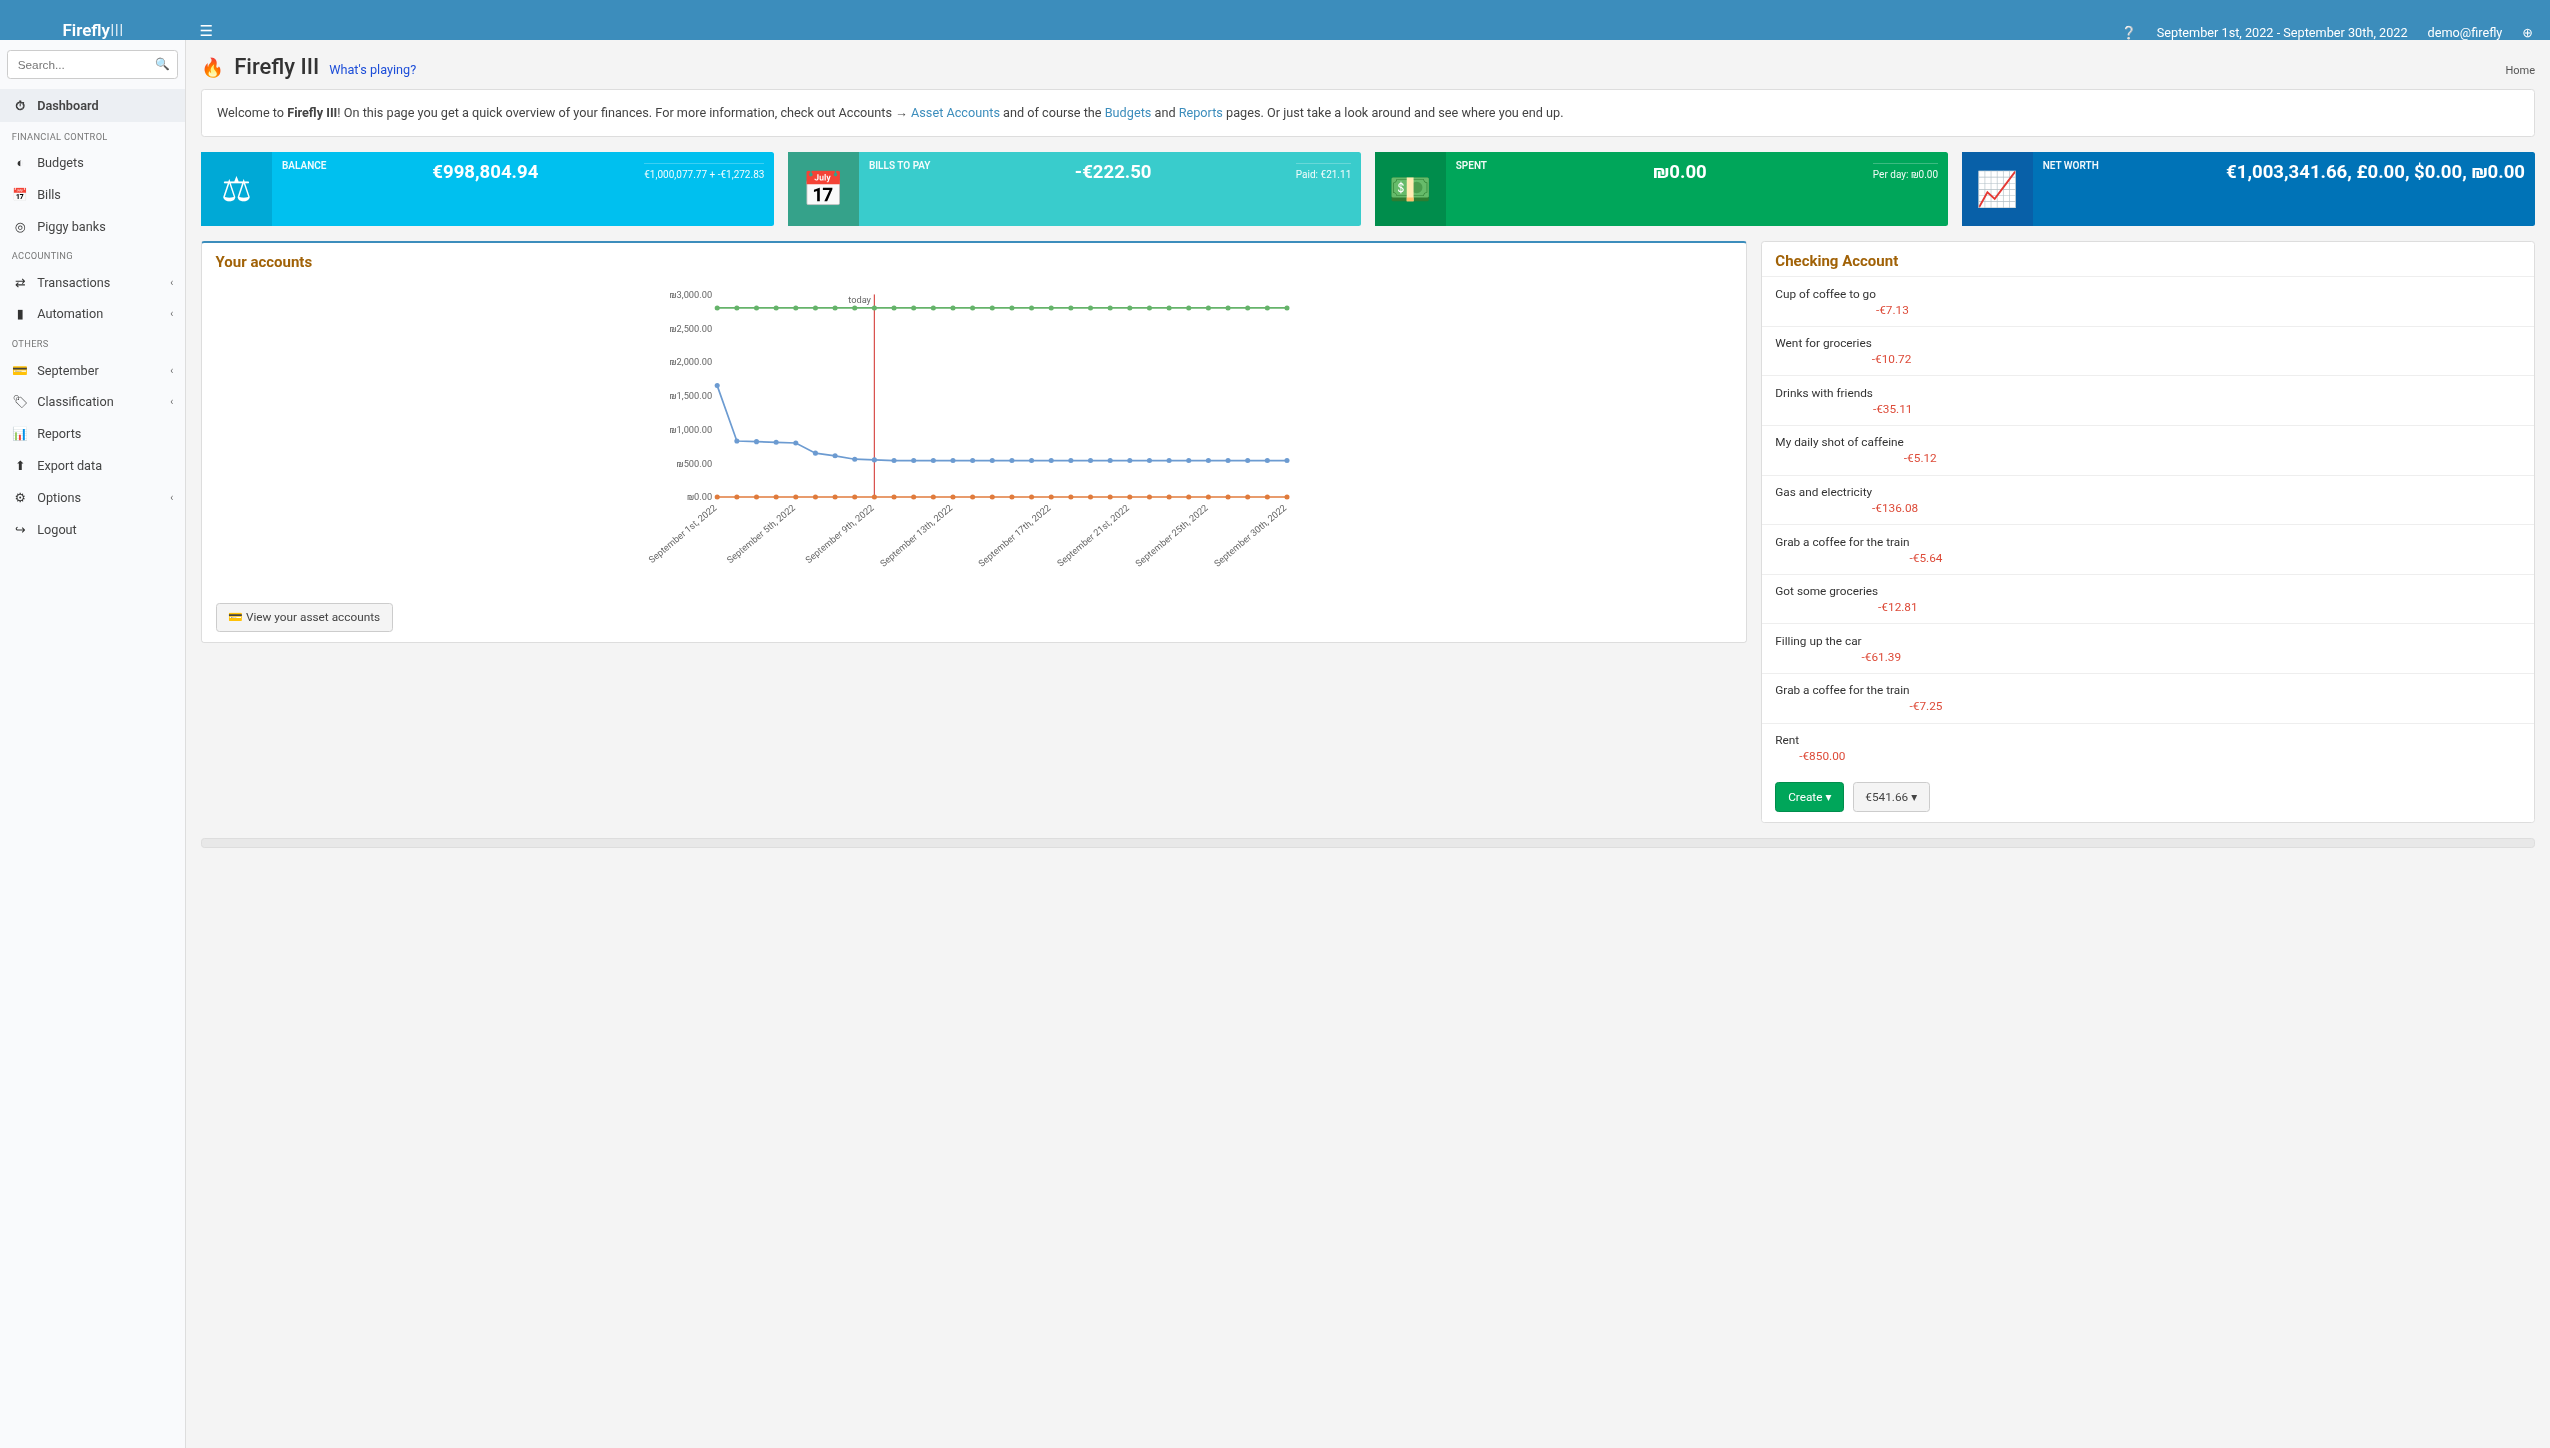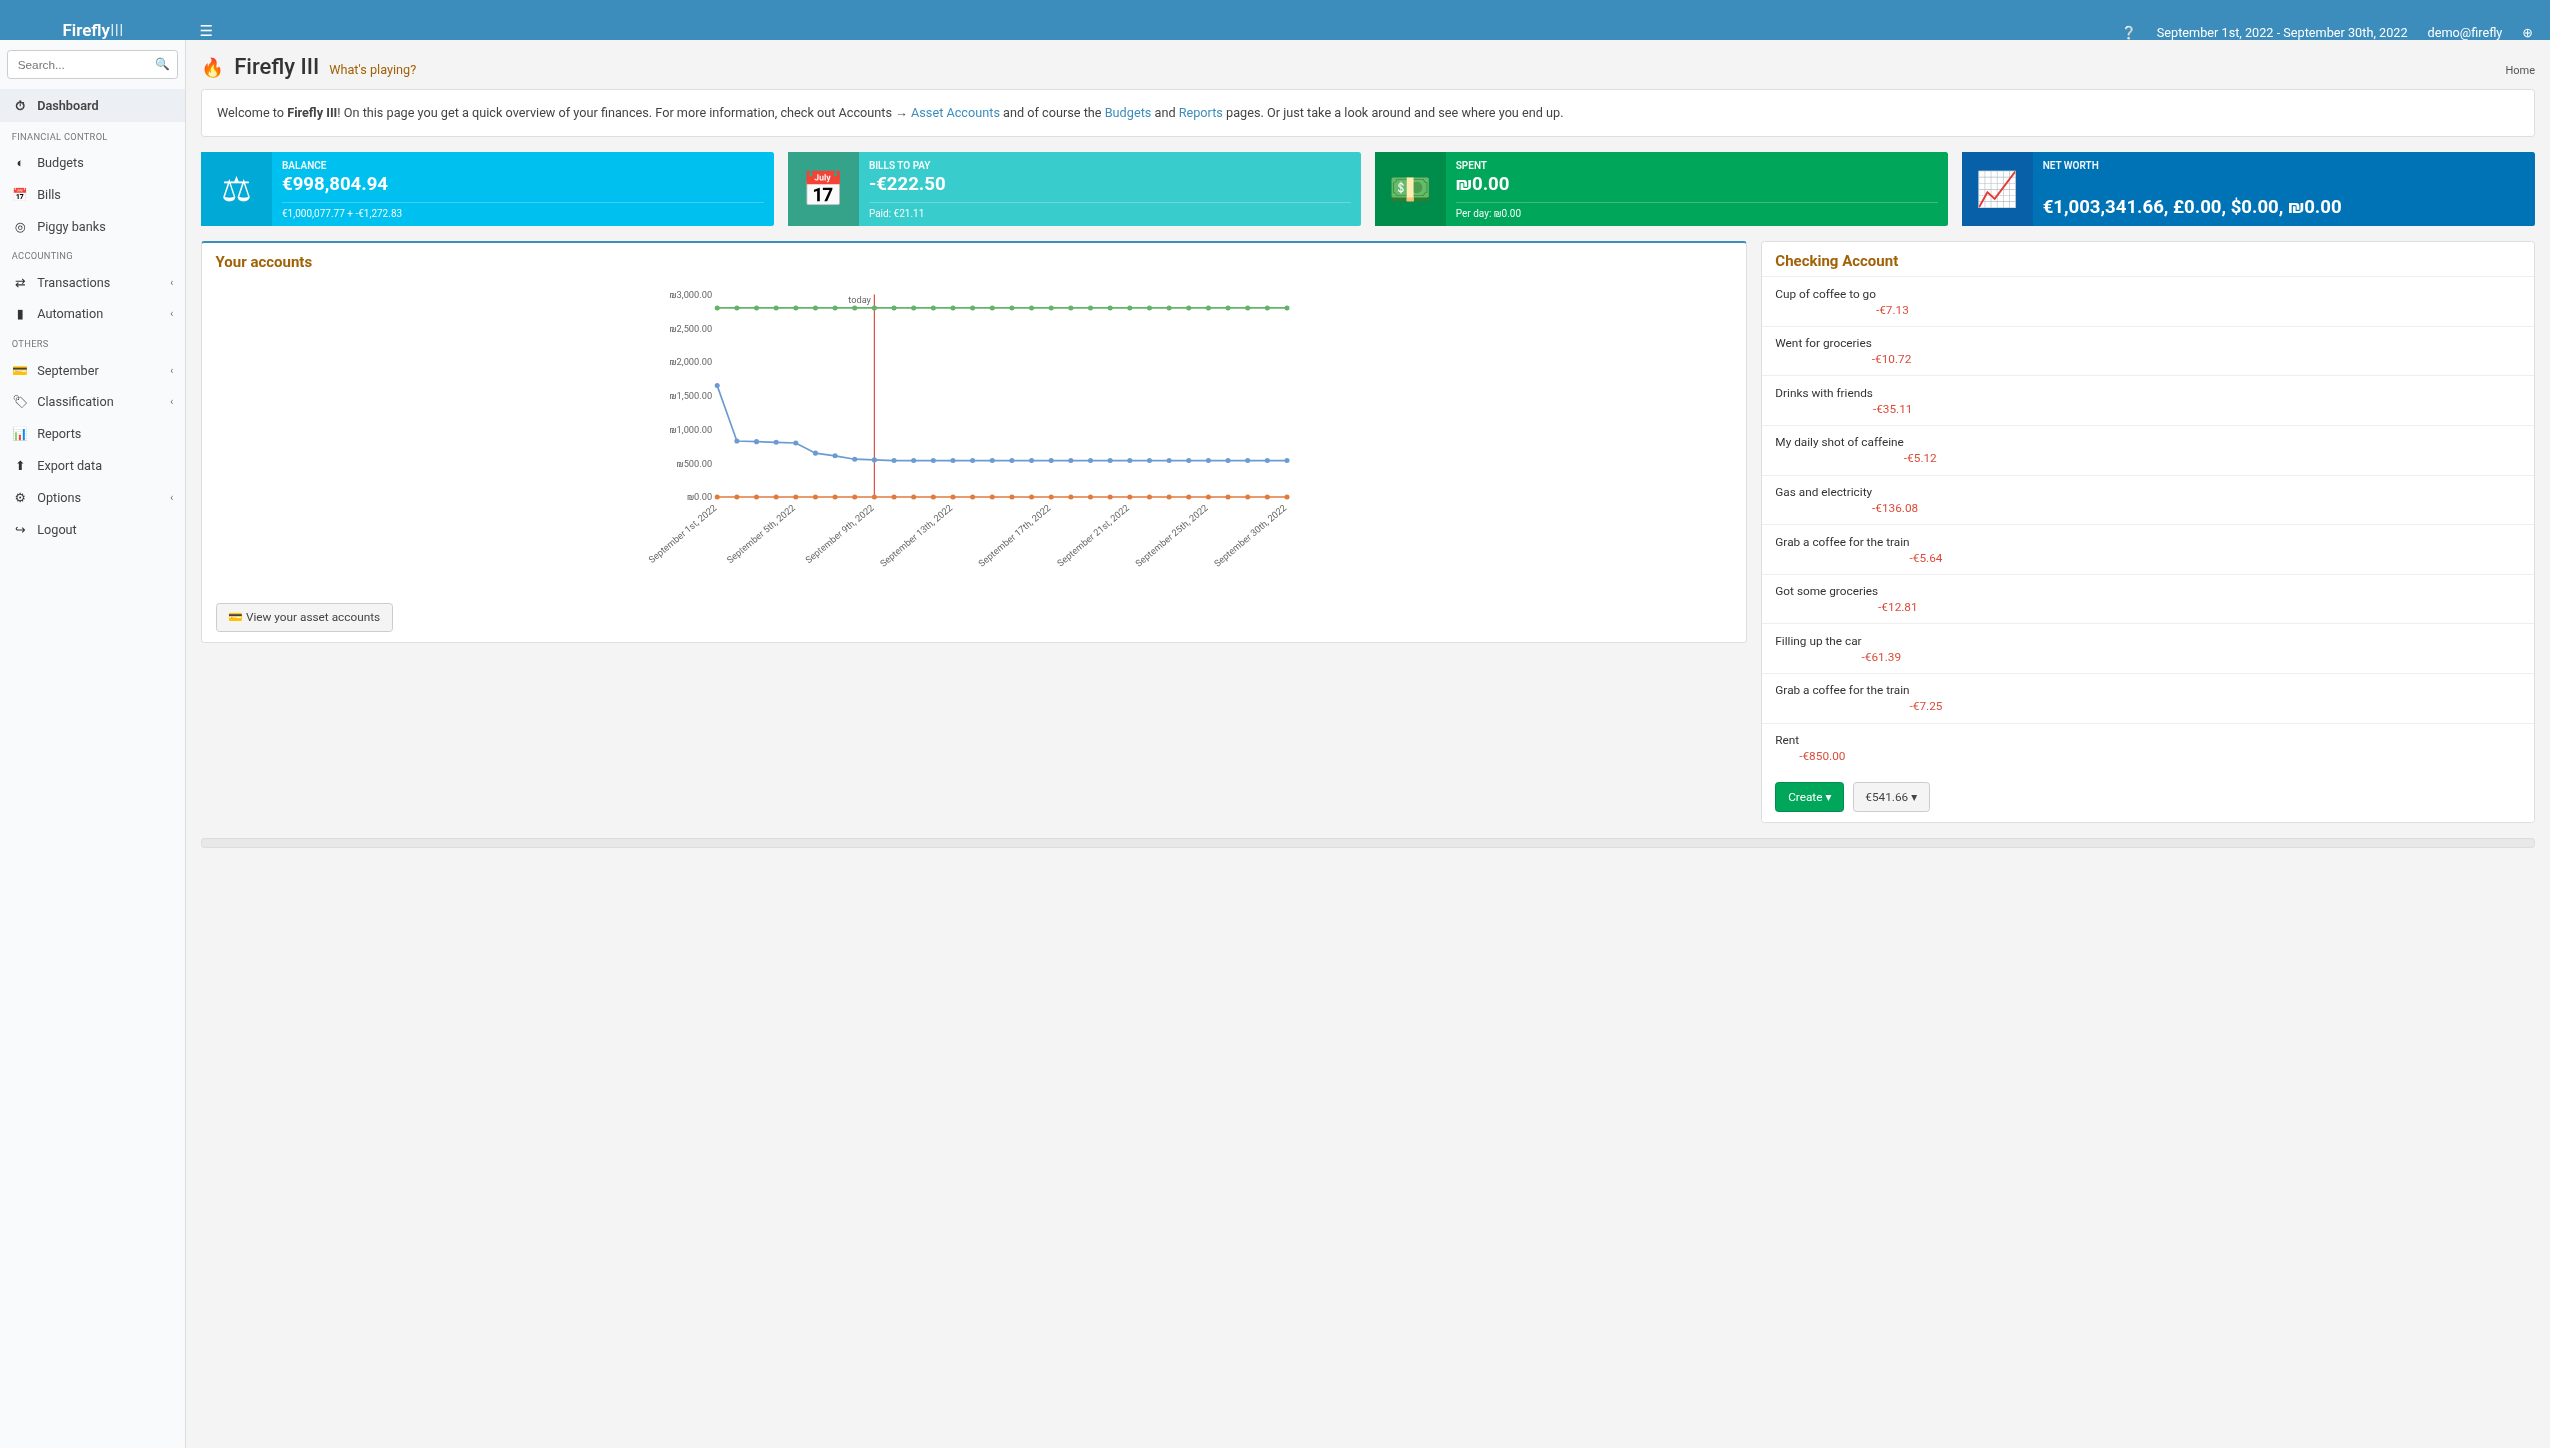--- a/index.html
+++ b/index.html
@@ -17,28 +17,28 @@
 .search-wrap .sicon { position: absolute; right: 15px; top: 6.7px; color: #999; }
 .side-header { padding: 8.4px 11.8px 5px; color: #777; font-size: 9.3px; text-transform: uppercase; letter-spacing: 0.3px; }
 .side-item { display: flex; align-items: center; padding: 8.4px 11.8px; color: #444; cursor: pointer; font-size: 12.7px; }
 .side-item.active { background: #eceff3; font-weight: 600; }
 .side-item .icon { width: 17px; text-align: center; margin-right: 8.4px; color: #333; }
 .side-item .chev { margin-left: auto; color: #666; font-size: 10px; }
 .content { flex: 1; padding: 13.5px 15px; overflow: auto; }
 .page-head { display: flex; align-items: baseline; gap: 10px; margin-bottom: 10px; }
 .page-head h1 { font-size: 22px; font-weight: 500; color: #333; }
 .page-head .fire { font-size: 18.6px; }
-.page-head .sub { color: #a16207; font-size: 12.7px; }
+.page-head .sub { color: #1d4ed8; font-size: 12.7px; }
 .page-head .crumb { margin-left: auto; color: #555; font-size: 11px; }
 .welcome-box { background: #fff; border: 0.8px solid #ddd; border-radius: 3.4px; padding: 13.5px 15px; margin-bottom: 15px; font-size: 12.7px; line-height: 1.5; color: #444; }
 .welcome-box a { color: #3c8dbc; text-decoration: none; }
 .info-row { display: flex; gap: 13.5px; margin-bottom: 15px; }
 .info-box { flex: 1; display: flex; color: #fff; border-radius: 2.5px; min-height: 74px; }
 .info-icon { width: 71px; display: flex; align-items: center; justify-content: center; font-size: 34px; }
-.info-body { flex: 1; padding: 8.4px 10px 6.7px; display: flex; flex-direction: column; justify-content: space-between; }
+.info-body { flex: 1; padding: 8.4px 10px 6.7px; display: flex; justify-content: space-between; }
 .info-label { font-size: 10px; font-weight: 600; opacity: 0.95; }
 .info-value { font-size: 18.6px; font-weight: 700; margin: 1.7px 0; line-height: 1.1; }
 .info-foot { font-size: 10px; opacity: 0.95; padding-top: 5px; border-top: 0.8px solid rgba(255,255,255,0.25); margin-top: 3.4px; }
 .ib-balance .info-icon { background: #00a9d6; } .ib-balance { background: #00c0ef; }
 .ib-bills .info-icon { background: #35a28a; } .ib-bills { background: #39cccc; }
 .ib-spent .info-icon { background: #008d4c; } .ib-spent { background: #00a65a; }
 .ib-networth .info-icon { background: #0860a8; } .ib-networth { background: #0073b7; }
 .panels-row { display: flex; gap: 13.5px; align-items: flex-start; }
 .panel { background: #fff; border: 0.8px solid #ddd; border-radius: 3.4px; overflow: hidden; }
 .panel.accounts { flex: 2; border-top: 2.5px solid #3c8dbc; }

